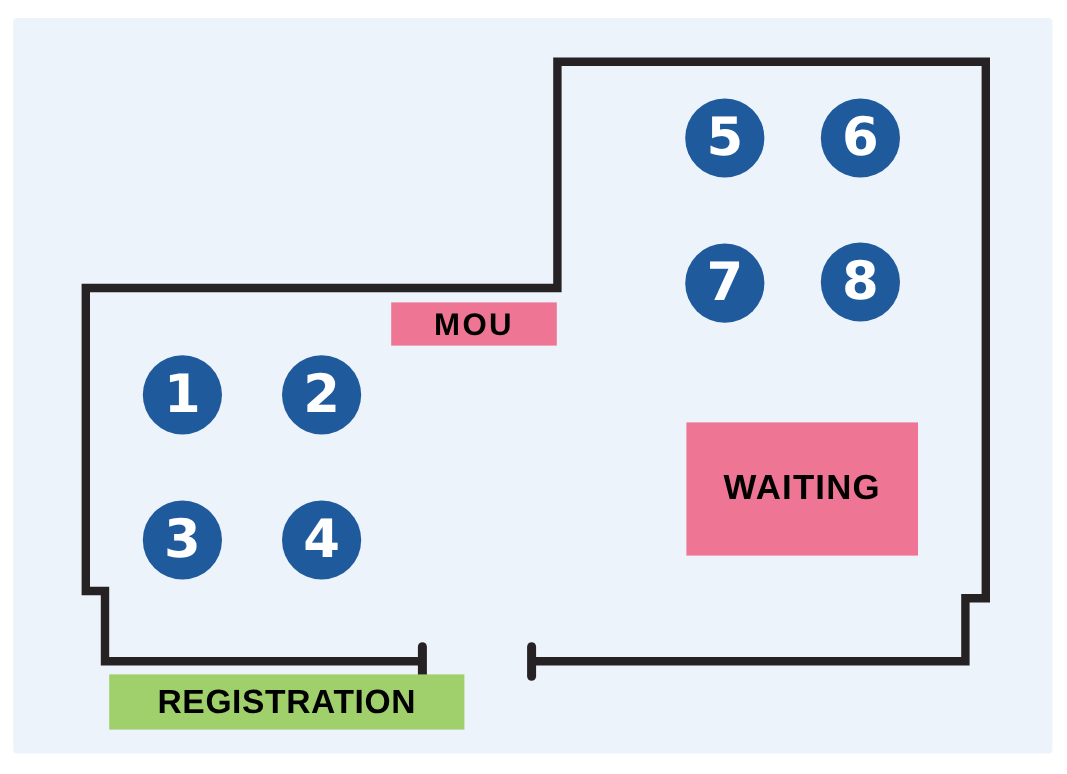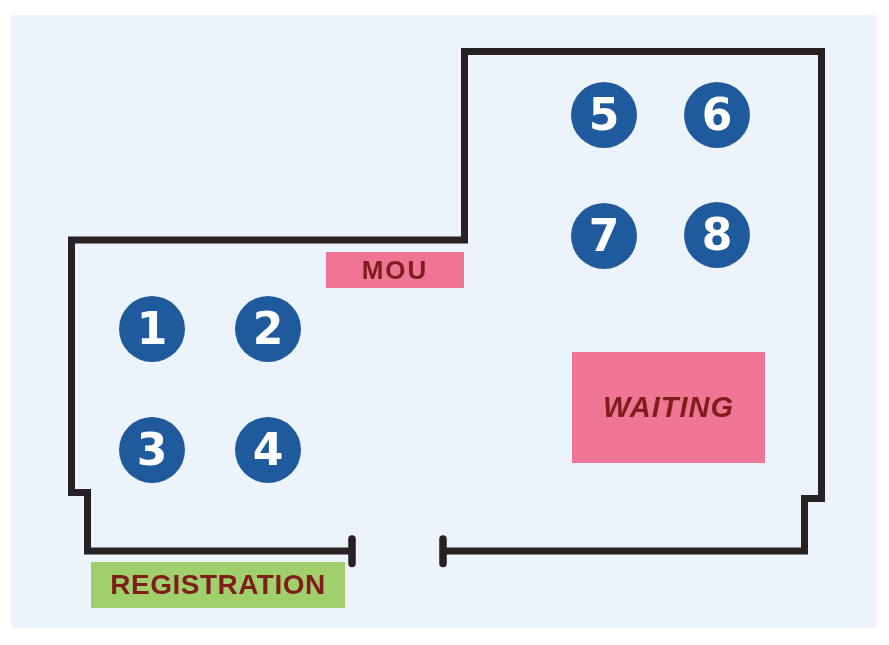--- a/index.html
+++ b/index.html
@@ -46,21 +46,21 @@
     font-weight: bold;
     font-size: 44px;
     line-height: 1;
   }
   .area {
     position: absolute;
     display: flex;
     align-items: center;
     justify-content: center;
     font-weight: bold;
-    color: #7f1d1d;
+    color: #000000;
     text-align: center;
   }
   .area-mou {
     left: 326px;
     top: 252px;
     width: 138px;
     height: 36px;
     background: #ee7593;
     font-size: 26px;
     letter-spacing: 2px;
@@ -68,26 +68,25 @@
   .area-waiting {
     left: 572px;
     top: 352px;
     width: 193px;
     height: 111px;
     background: #ee7593;
     font-size: 29px;
     letter-spacing: 1px;
     flex-direction: column;
     line-height: 1.45;
-    font-style: italic;
   }
   .area-registration {
     left: 91px;
     top: 562px;
-    width: 254px;
+    width: 296px;
     height: 46px;
     background: #9fd06b;
     font-size: 28px;
     letter-spacing: 0.5px;
   }
 </style>
 </head>
 <body>
 
 <div class="stage">

